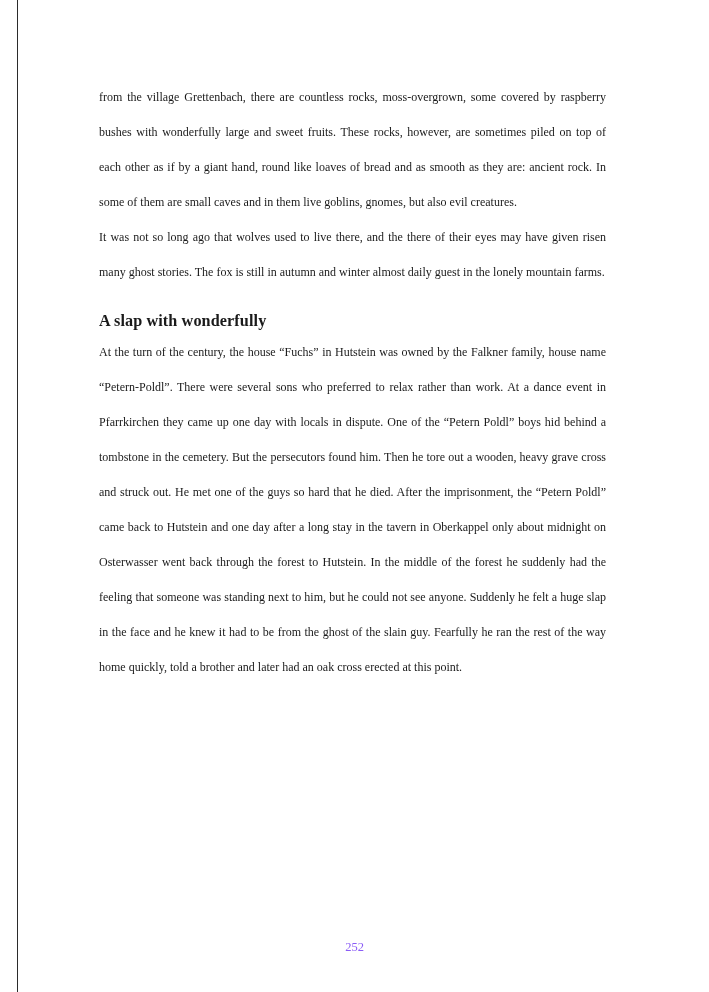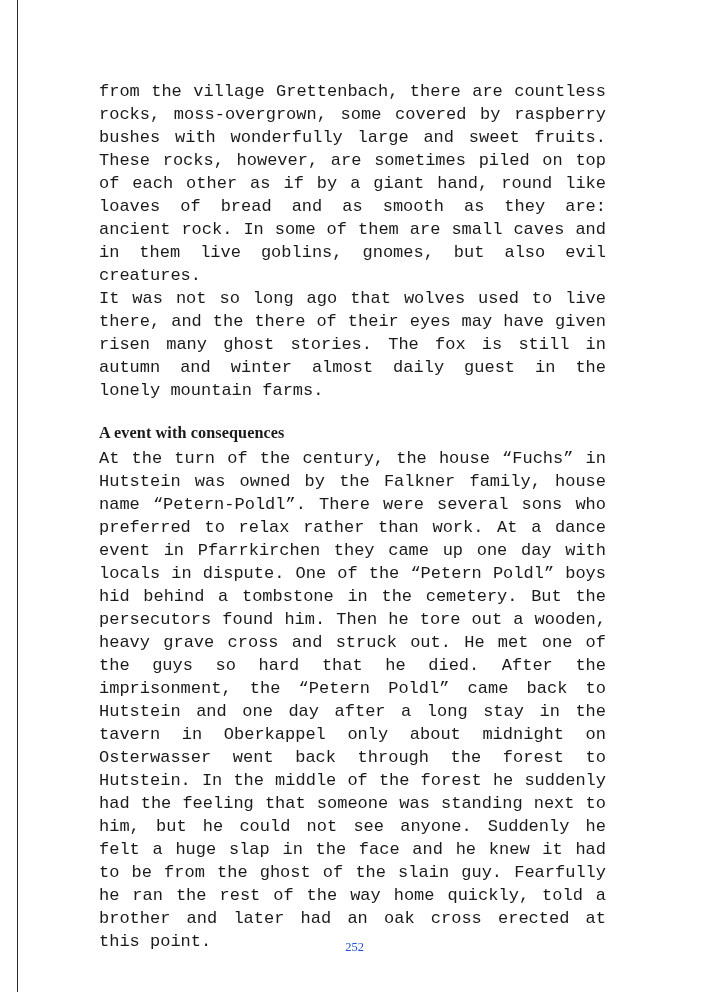--- a/index.html
+++ b/index.html
@@ -32,26 +32,25 @@
     background: #2b2b2b;
   }
   .content {
     position: absolute;
     left: 99px;
     top: 80px;
     width: 507px;
   }
   p.body-par {
     margin: 0;
-    font-size: 17px;
-    line-height: 23px;
+    font-size: 12px;
+    line-height: 35px;
     text-align: justify;
     text-justify: inter-word;
     hyphens: none;
-    font-family: Liberation Mono, monospace;
   }
   p.body-par.first {
     text-indent: 0;
   }
   .sec-head {
     margin: 0;
     font-size: 16.2px;
     line-height: 26.6px;
     font-weight: bold;
     letter-spacing: 0.1px;
@@ -59,40 +58,40 @@
   .gap-before-head {
     height: 18px;
   }
   .folio {
     position: absolute;
     left: 0;
     top: 940px;
     width: 709px;
     text-align: center;
     font-size: 12.5px;
-    color: #1d4ed8;
+    color: #8b5cf6;
     font-family: "Liberation Serif", serif;
   }
 </style>
 </head>
 <body>
 
 <div class="page">
 
   <div class="rule-left"></div>
 
   <div class="content">
 
     <p class="body-par first">from the village Grettenbach, there are countless rocks, moss-overgrown, some covered by raspberry bushes with wonderfully large and sweet fruits. These rocks, however, are sometimes piled on top of each other as if by a giant hand, round like loaves of bread and as smooth as they are: ancient rock. In some of them are small caves and in them live goblins, gnomes, but also evil creatures.</p>
 
     <p class="body-par">It was not so long ago that wolves used to live there, and the there of their eyes may have given risen many ghost stories. The fox is still in autumn and winter almost daily guest in the lonely mountain farms.</p>
 
     <div class="gap-before-head"></div>
 
-    <h2 class="sec-head">A event with consequences</h2>
+    <h2 class="sec-head">A slap with wonderfully</h2>
 
     <p class="body-par">At the turn of the century, the house “Fuchs” in Hutstein was owned by the Falkner family, house name “Petern-Poldl”. There were several sons who preferred to relax rather than work. At a dance event in Pfarrkirchen they came up one day with locals in dispute. One of the “Petern Poldl” boys hid behind a tombstone in the cemetery. But the persecutors found him. Then he tore out a wooden, heavy grave cross and struck out. He met one of the guys so hard that he died. After the imprisonment, the “Petern Poldl” came back to Hutstein and one day after a long stay in the tavern in Oberkappel only about midnight on Osterwasser went back through the forest to Hutstein. In the middle of the forest he suddenly had the feeling that someone was standing next to him, but he could not see anyone. Suddenly he felt a huge slap in the face and he knew it had to be from the ghost of the slain guy. Fearfully he ran the rest of the way home quickly, told a brother and later had an oak cross erected at this point.</p>
 
   </div>
 
   <div class="folio">252</div>
 
 </div>
 
 </body></html>

